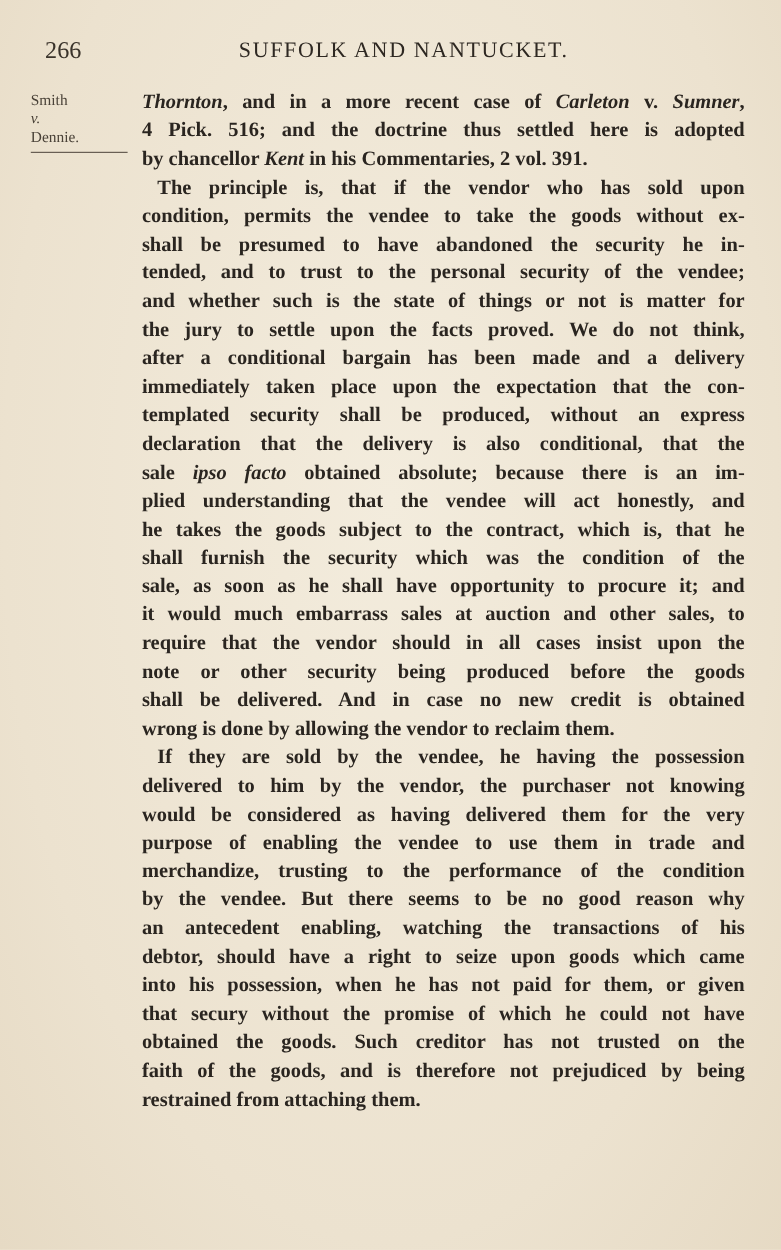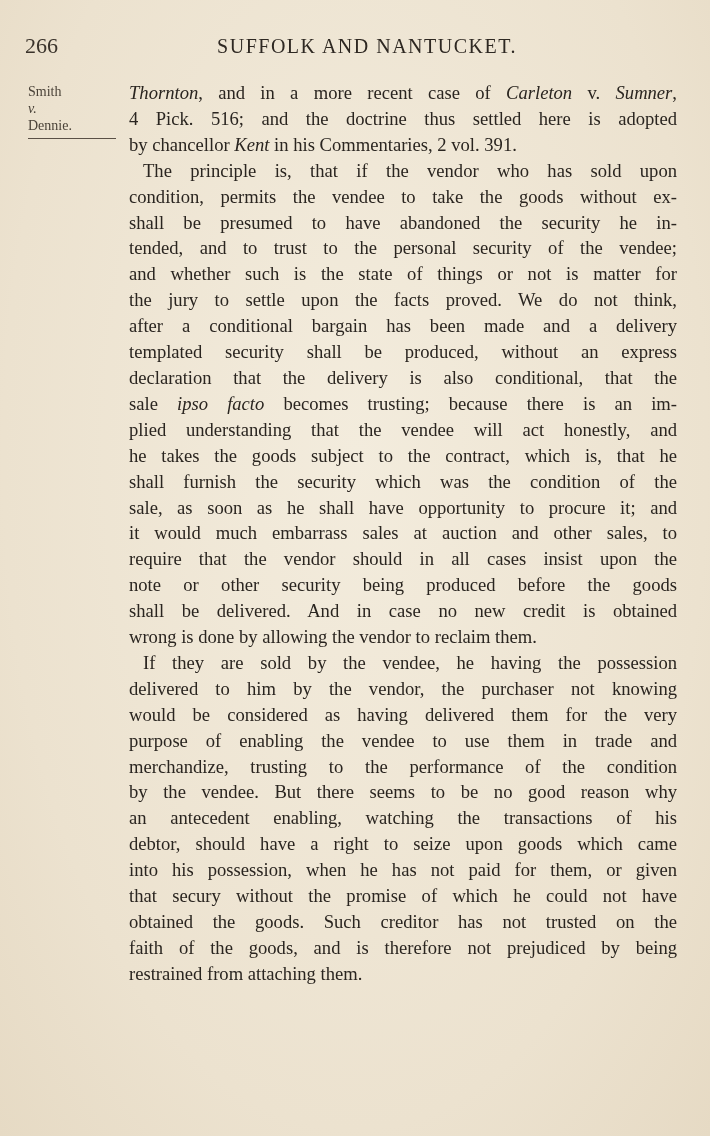--- a/index.html
+++ b/index.html
@@ -5,41 +5,42 @@
     html, body { margin: 0; padding: 0; }
     body {
       width: 710px; height: 1136px; overflow: hidden;
       background: #efe6d5;
       background-image: radial-gradient(ellipse at 50% 40%, #f3ecdd 0%, #ece2cf 70%, #e6dac4 100%);
       font-family: "Liberation Serif", "DejaVu Serif", serif;
       color: #2a2520;
       position: relative;
     }
     .page-number {
-      position: absolute; left: 25px; top: 33px;
+      position: absolute; left: 41px; top: 33px;
       font-size: 22px; color: #3a332b; letter-spacing: 0px;
     }
     .running-head {
       position: absolute; left: 0; width: 710px; top: 35px;
       text-align: center; font-size: 20px; letter-spacing: 1.5px; color: #2e2822;
       padding-left: 24px; box-sizing: border-box;
     }
     .margin-note {
       position: absolute; left: 28px; top: 83px; width: 90px;
       text-align: left; font-size: 14px; line-height: 17px; color: #4a4238;
     }
     .margin-note .v { font-style: italic; }
     .margin-rule {
       position: absolute; left: 28px; top: 138px; width: 88px;
       border-top: 1px solid #5a5046;
     }
     .body-text {
       position: absolute; left: 129px; top: 80px; width: 548px;
       font-size: 18.6px; line-height: 25.9px; text-align: justify;
       color: #2a2520;
+      font-weight: bold;
     }
     .body-text p { margin: 0; text-indent: 0; }
     .body-text .line { display: block; text-align: justify; text-align-last: justify; white-space: nowrap; }
     .body-text .line.last { text-align-last: left; }
     i { font-style: italic; }
   </style>
 </head>
 <body>
 
 <div class="page-number">266</div>
@@ -59,23 +60,24 @@
       <span class="line last"><span>by chancellor </span><i>Kent</i><span> in his Commentaries, 2 vol. 391.</span></span>
     </p>
     <p>
       <span class="line" style="padding-left: 14px;"><span>The principle is, that if the vendor who has sold upon</span></span>
       <span class="line"><span>condition, permits the vendee to take the goods without ex-</span></span>
       <span class="line"><span>shall be presumed to have abandoned the security he in-</span></span>
       <span class="line"><span>tended, and to trust to the personal security of the vendee;</span></span>
       <span class="line"><span>and whether such is the state of things or not is matter for</span></span>
       <span class="line"><span>the jury to settle upon the facts proved.  We do not think,</span></span>
       <span class="line"><span>after a conditional bargain has been made and a delivery</span></span>
+      <span class="line"><span>immediately taken place upon the expectation that the con-</span></span>
       <span class="line"><span>templated security shall be produced, without an express</span></span>
       <span class="line"><span>declaration that the delivery is also conditional, that the</span></span>
-      <span class="line"><span>sale </span><i>ipso facto</i><span> becomes trusting; because there is an im-</span></span>
+      <span class="line"><span>sale </span><i>ipso facto</i><span> obtained absolute; because there is an im-</span></span>
       <span class="line"><span>plied understanding that the vendee will act honestly, and</span></span>
       <span class="line"><span>he takes the goods subject to the contract, which is, that he</span></span>
       <span class="line"><span>shall furnish the security which was the condition of the</span></span>
       <span class="line"><span>sale, as soon as he shall have opportunity to procure it; and</span></span>
       <span class="line"><span>it would much embarrass sales at auction and other sales, to</span></span>
       <span class="line"><span>require that the vendor should in all cases insist upon the</span></span>
       <span class="line"><span>note or other security being produced before the goods</span></span>
       <span class="line"><span>shall be delivered.  And in case no new credit is obtained</span></span>
       <span class="line last"><span>wrong is done by allowing the vendor to reclaim them.</span></span>
     </p>

